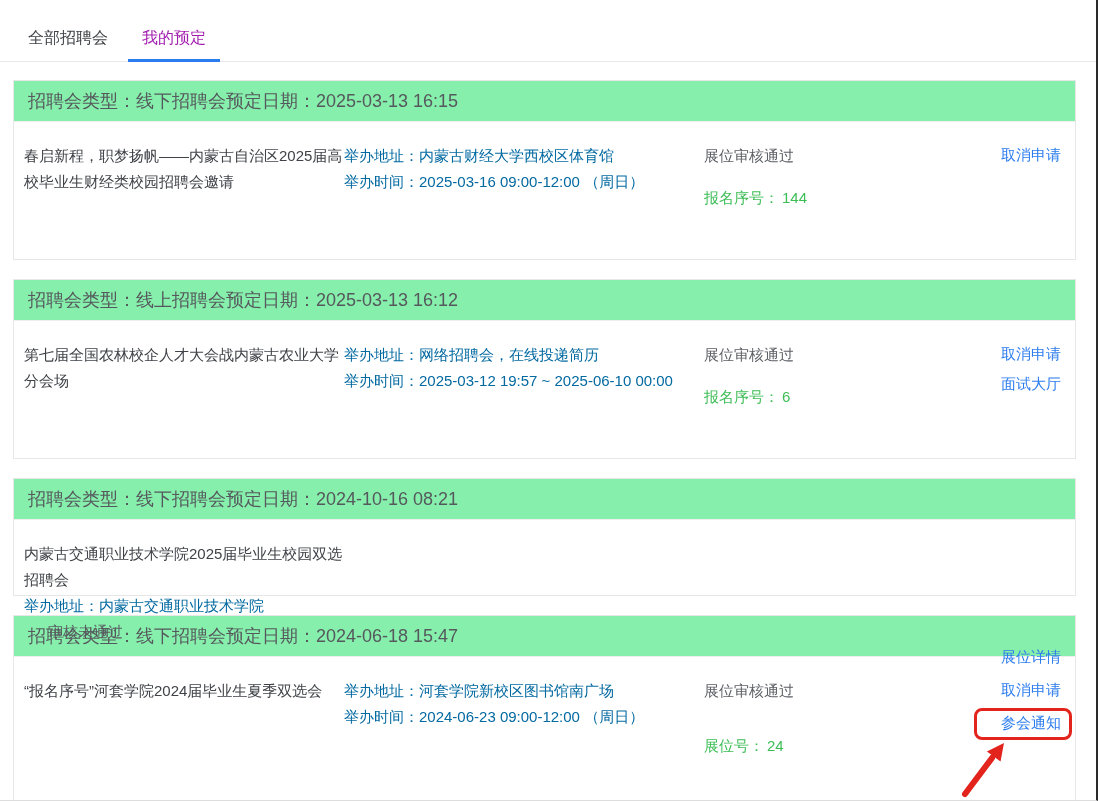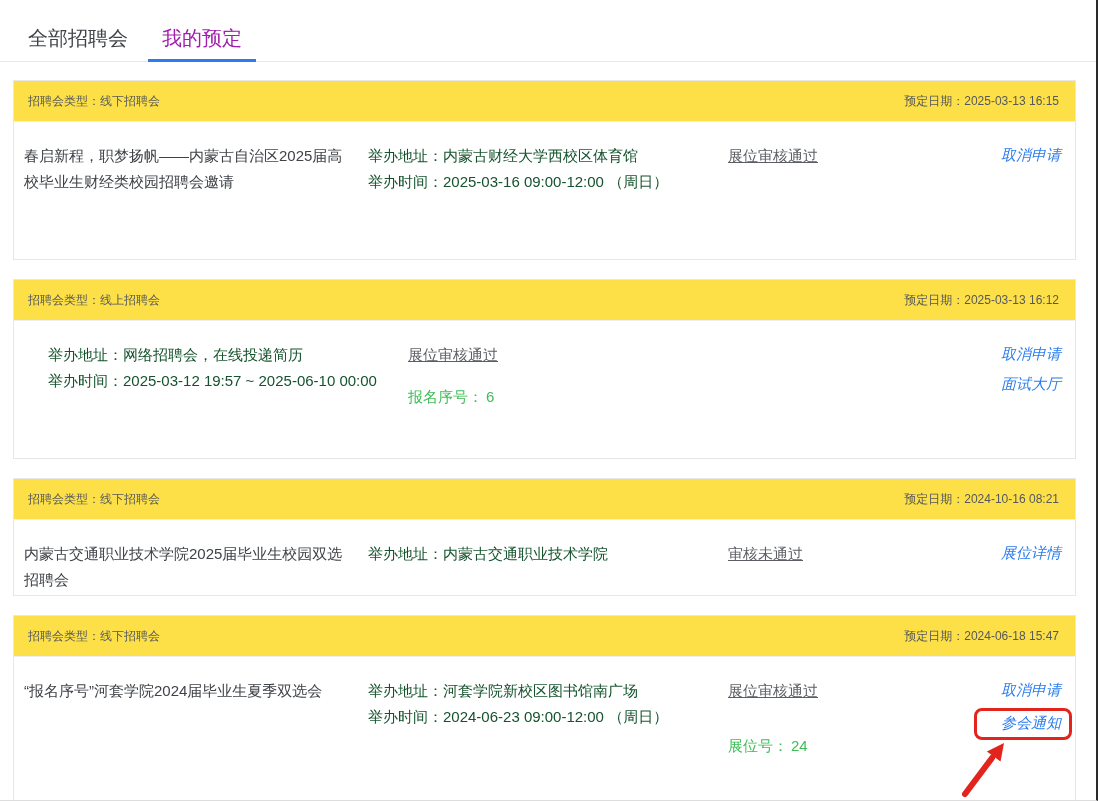--- a/index.html
+++ b/index.html
@@ -9,48 +9,48 @@
     background:#ffffff;
     font-family:"Liberation Sans", sans-serif;
     border-right:2px solid #2a2a2a;
     border-bottom:1px solid #dddddd;
     overflow:hidden;
     position:relative;
   }
 
   
   .tabs { display:flex; padding:28px 14px 0 14px; border-bottom:1px solid #e8e8e8; }
-  .tab { font-size:20px; color:#3f4348; line-height:20px; padding:0 14px 13px 14px; cursor:pointer; white-space:nowrap;font-family:Liberation Serif, serif; }
+  .tab { font-size:16px; color:#3f4348; line-height:20px; padding:0 14px 13px 14px; cursor:pointer; white-space:nowrap;font-family:Liberation Serif, serif; }
   .tab + .tab { margin-left:6px; }
   .tab.active { color:#a21caf; padding-bottom:10px; border-bottom:3px solid #2b7cee; margin-bottom:-1px; }
 
   
   .cards { margin:18px 20px 0 13px; }
   .card { border:1px solid #e7e7e7; margin-bottom:19px; background:#fff; }
   .card-header {
-    display:flex; justify-content:space-between; align-items:center;
+    display:flex; justify-content:flex-start; align-items:center;
     height:40px; padding:0 16px 0 14px;
-    background:#fde047; border-bottom:1px solid #efefef;
-    font-size:12px; color:#55585c;
+    background:#86efac; border-bottom:1px solid #efefef;
+    font-size:18px; color:#55585c;
   }
   .card-body { display:flex; padding:21px 14px 20px 10px; font-size:15px; }
   .body-tall  { height:96px; }
-  .body-short { height:34px; }
+  .body-short { height:34px;flex-direction:column; }
   .body-last  { height:120px; }
 
   .col-title  { width:320px; color:#3f4247; line-height:26px; }
-  .col-info   { width:336px; margin-left:24px; color:#14532d; line-height:26px; }
+  .col-info   { width:336px; color:#0369a1; line-height:26px; }
   .col-status { width:180px; margin-left:24px; color:#5b5e63; }
-  .status-line { line-height:26px;text-decoration:underline; }
+  .status-line { line-height:26px; }
   .serial { color:#3dbd56; margin-top:16px; line-height:26px; }
   .serial-lower { margin-top:29px; }
   .serial .val { margin-left:3px; }
 
   .col-links { margin-left:auto; display:flex; flex-direction:column; align-items:flex-end; gap:6px; }
-  .link { color:#2b7cee; font-size:15px; line-height:24px; text-decoration:none; cursor:pointer; white-space:nowrap;font-style:italic; }
+  .link { color:#2b7cee; font-size:15px; line-height:24px; text-decoration:none; cursor:pointer; white-space:nowrap; }
 
   
   .red-box { border:3px solid #e2241d; border-radius:8px; padding:0 8px 2px 24px; margin-right:-11px; }
   .arrow-svg { position:absolute; left:945px; top:736px; pointer-events:none; }
 </style>
 </head>
 <body>
 
 <div class="tabs">
   <div class="tab">全部招聘会</div>
@@ -65,33 +65,35 @@
       <div><span>预定日期：</span><span>2025-03-13 16:15</span></div>
     </div>
     <div class="card-body body-tall">
       <div class="col-title">春启新程，职梦扬帆——内蒙古自治区2025届高校毕业生财经类校园招聘会邀请</div>
       <div class="col-info">
         <div><span>举办地址：</span><span>内蒙古财经大学西校区体育馆</span></div>
         <div><span>举办时间：</span><span>2025-03-16 09:00-12:00 （周日）</span></div>
       </div>
       <div class="col-status">
         <div class="status-line">展位审核通过</div>
+        <div class="serial"><span>报名序号：</span><span class="val">144</span></div>
       </div>
       <div class="col-links">
         <a class="link">取消申请</a>
       </div>
     </div>
   </div>
 
   <div class="card">
     <div class="card-header">
       <div><span>招聘会类型：</span><span>线上招聘会</span></div>
       <div><span>预定日期：</span><span>2025-03-13 16:12</span></div>
     </div>
     <div class="card-body body-tall">
+      <div class="col-title">第七届全国农林校企人才大会战内蒙古农业大学分会场</div>
       <div class="col-info">
         <div><span>举办地址：</span><span>网络招聘会，在线投递简历</span></div>
         <div><span>举办时间：</span><span>2025-03-12 19:57 ~ 2025-06-10 00:00</span></div>
       </div>
       <div class="col-status">
         <div class="status-line">展位审核通过</div>
         <div class="serial"><span>报名序号：</span><span class="val">6</span></div>
       </div>
       <div class="col-links">
         <a class="link">取消申请</a>

